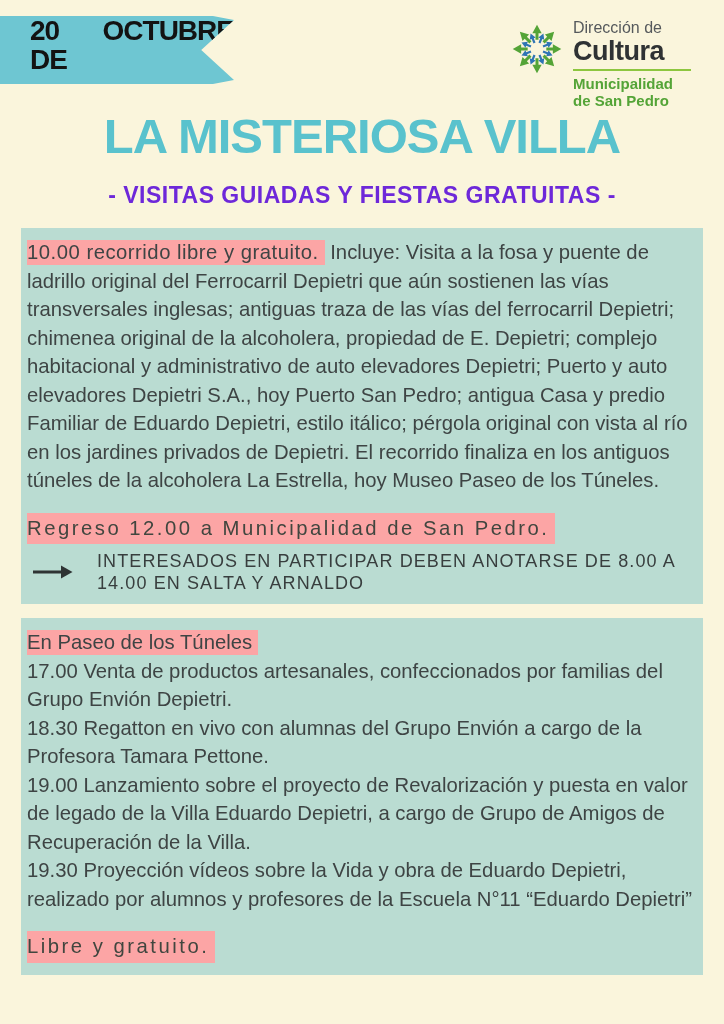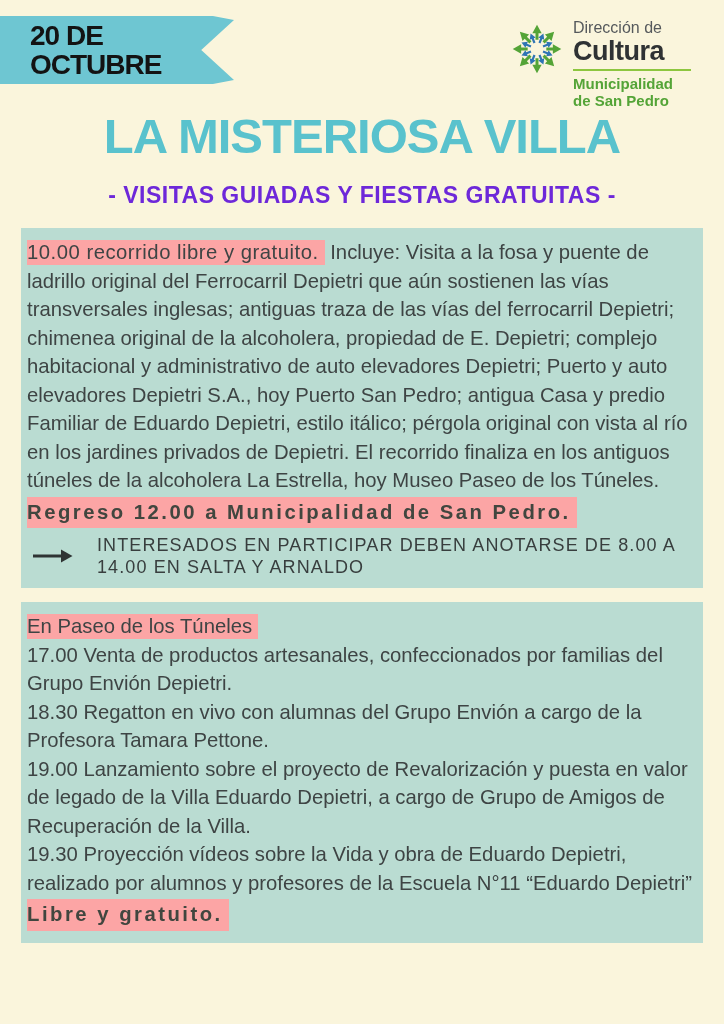--- a/index.html
+++ b/index.html
@@ -16,21 +16,21 @@
   }
 
   
   .ribbon {
     position: absolute;
     left: 0; top: 16px;
     width: 234px; height: 68px;
     background: #6EC6D2;
     clip-path: polygon(0 0, 91% 0, 100% 6%, 86% 50%, 100% 94%, 91% 100%, 0 100%);
     display: flex;
-    flex-direction: column;
+    flex-direction: row;
     justify-content: center;
     padding-left: 30px;
   }
   .ribbon .rline {
     font-size: 28px;
     font-weight: 800;
     letter-spacing: -1px;
     line-height: 29px;
     color: #131313;
   }
@@ -92,24 +92,23 @@
 
   .hl {
     background: #fca5a5;
     padding: 1px 6px 2px 0;
     -webkit-box-decoration-break: clone;
     box-decoration-break: clone;
   }
   .hl-intro { letter-spacing: 0.5px; }
   .hl-line {
     display: inline-block;
-    margin-top: 2px;
+    margin-top: 18px;
     letter-spacing: 2.5px;
     color: #41463F;
-    font-weight: bold;
   }
 
   .note-row {
     display: flex;
     align-items: center;
     gap: 24px;
     margin-top: 6px;
     padding-left: 6px;
   }
   .note-row svg { flex: 0 0 auto; }

